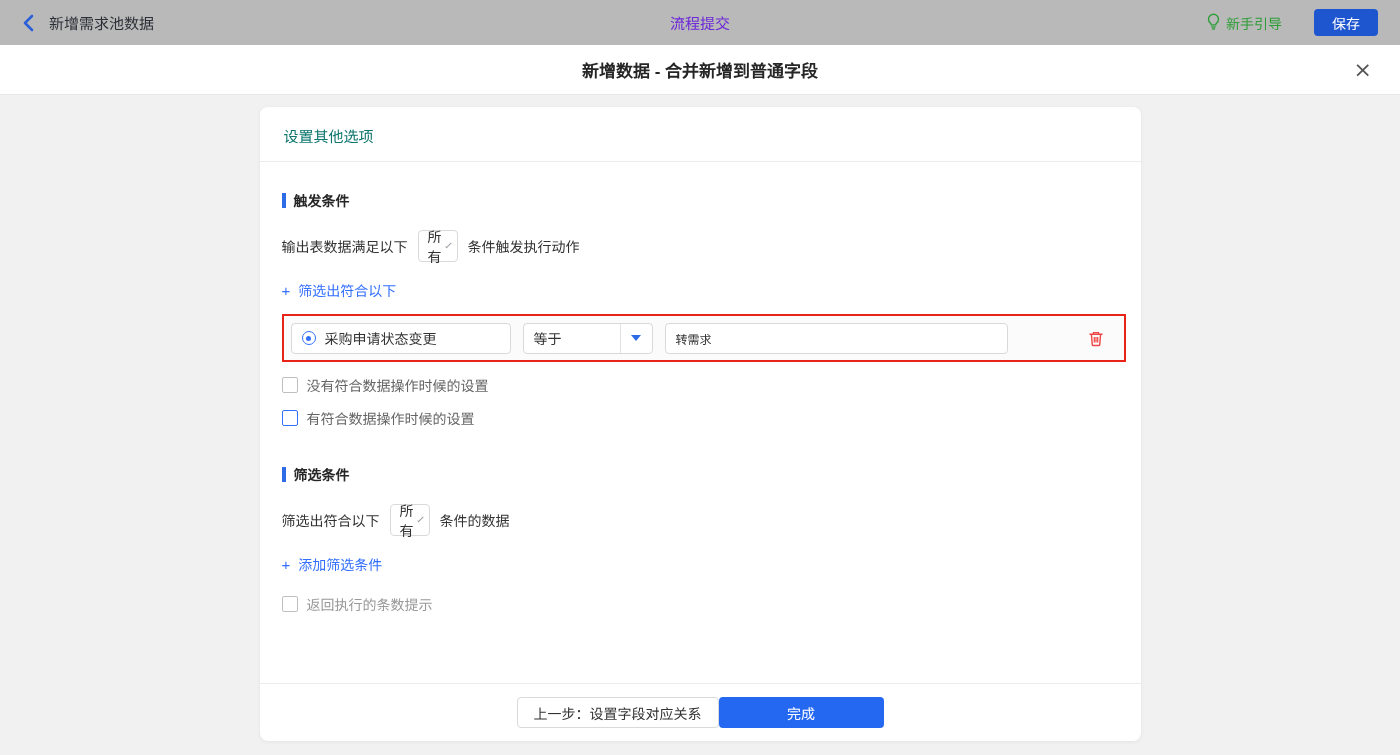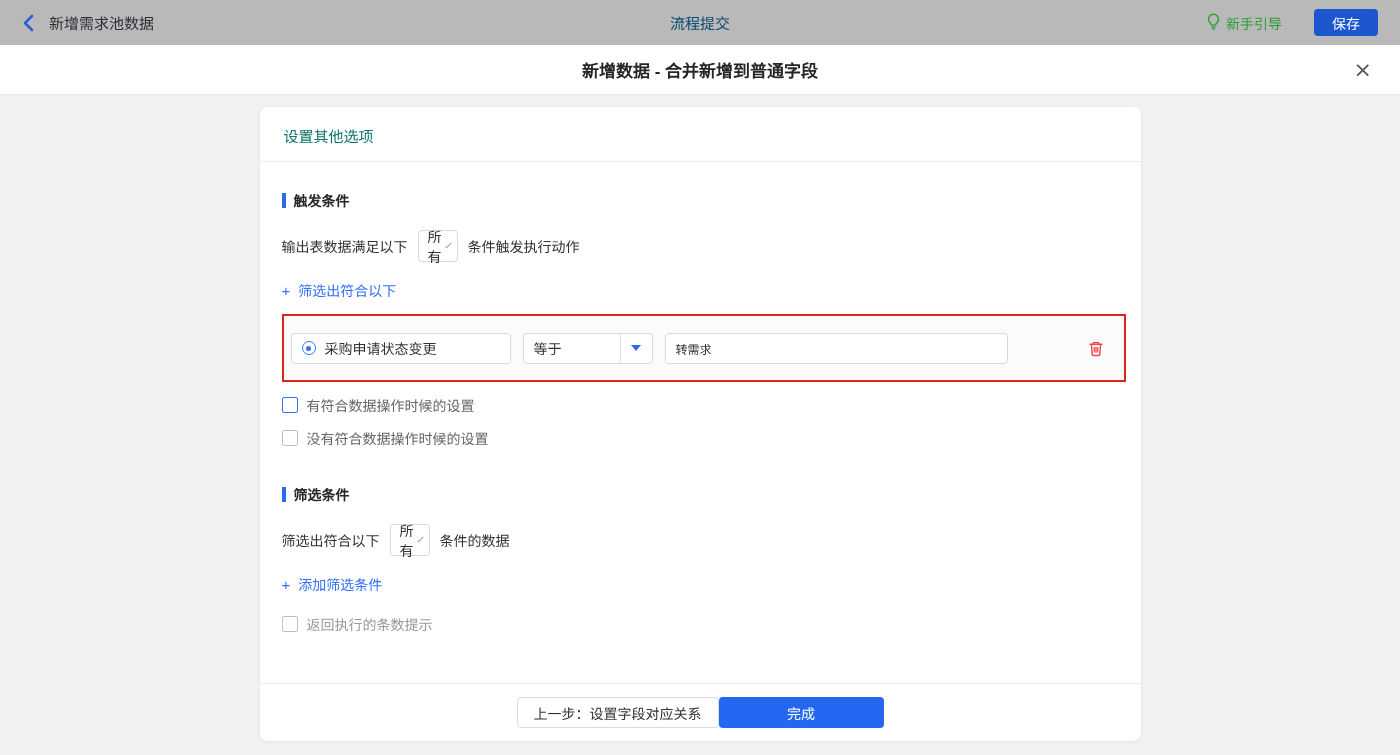--- a/index.html
+++ b/index.html
@@ -12,21 +12,21 @@
   
   .topbar {
     height:45px; background:#b9b9b9; display:flex; align-items:center;
     padding:0 22px; position:relative;
   }
   .topbar-left { display:flex; align-items:center; gap:14px; }
   .back-icon { display:flex; align-items:center; cursor:pointer; }
   .back-label { font-size:15px; color:#2b2f36; }
   .topbar-center {
     position:absolute; left:0; right:0; text-align:center;
-    font-size:15px; color:#0c4a6e; pointer-events:none;
+    font-size:15px; color:#6d28d9; pointer-events:none;
   }
   .topbar-right { margin-left:auto; display:flex; align-items:center; gap:32px; z-index:1; }
   .guide { display:flex; align-items:center; gap:5px; cursor:pointer; }
   .guide-label { color:#2f9e38; font-size:14px; }
   .save-btn {
     background:#1e56d0; color:#fff; border:none; border-radius:4px;
     min-width:64px; height:27px; font-size:14px; cursor:pointer; padding:0 14px;
   }
 
   
@@ -70,21 +70,21 @@
     transform:rotate(45deg) translateY(-2px); margin-left:4px;
   }
 
   .add-link { display:flex; align-items:center; gap:8px; color:#3370ff; cursor:pointer; margin-bottom:14px; width:fit-content; }
   .plus-icon { font-size:15px; line-height:1; }
 
   
   .cond-row {
     border:2px solid #e8231a; background:#fbfbfb;
     display:flex; align-items:center; gap:12px;
-    padding:7px 20px 7px 7px; margin:0 -9px 8px 0; height:68px;
+    padding:7px 20px 7px 7px; margin:0 -9px 8px 0; height:48px;
   }
   .field-box {
     display:flex; align-items:center; gap:9px; width:220px; height:31px;
     background:#fff; border:1px solid #d9d9d9; border-radius:4px; padding:0 10px;
     cursor:pointer;
   }
   .radio-icon {
     width:14px; height:14px; border:1.5px solid #3370ff; border-radius:50%;
     display:flex; align-items:center; justify-content:center; flex:none;
   }
@@ -208,26 +208,26 @@
                 <path d="M5.5 4V2.6h5V4" stroke="#f04545" stroke-width="1.4" fill="none"></path>
                 <path d="M3.4 4.4l.9 10.2a1 1 0 0 0 1 .9h5.4a1 1 0 0 0 1-.9l.9-10.2" stroke="#f04545" stroke-width="1.4" fill="none"></path>
                 <line x1="6.3" y1="7" x2="6.3" y2="12.6" stroke="#f04545" stroke-width="1.2"></line>
                 <line x1="8" y1="7" x2="8" y2="12.6" stroke="#f04545" stroke-width="1.2"></line>
                 <line x1="9.7" y1="7" x2="9.7" y2="12.6" stroke="#f04545" stroke-width="1.2"></line>
               </svg>
           </span>
         </div>
 
         <div class="check-row">
+          <span class="checkbox"></span>
+          <span class="check-label">没有符合数据操作时候的设置</span>
+        </div>
+        <div class="check-row">
           <span class="checkbox focus"></span>
           <span class="check-label">有符合数据操作时候的设置</span>
-        </div>
-        <div class="check-row">
-          <span class="checkbox"></span>
-          <span class="check-label">没有符合数据操作时候的设置</span>
         </div>
       </div>
 
       <div class="filter-section">
         <div class="section-title">
           <span class="section-bar"></span>
           <span class="section-label">筛选条件</span>
         </div>
 
         <div class="sentence">

